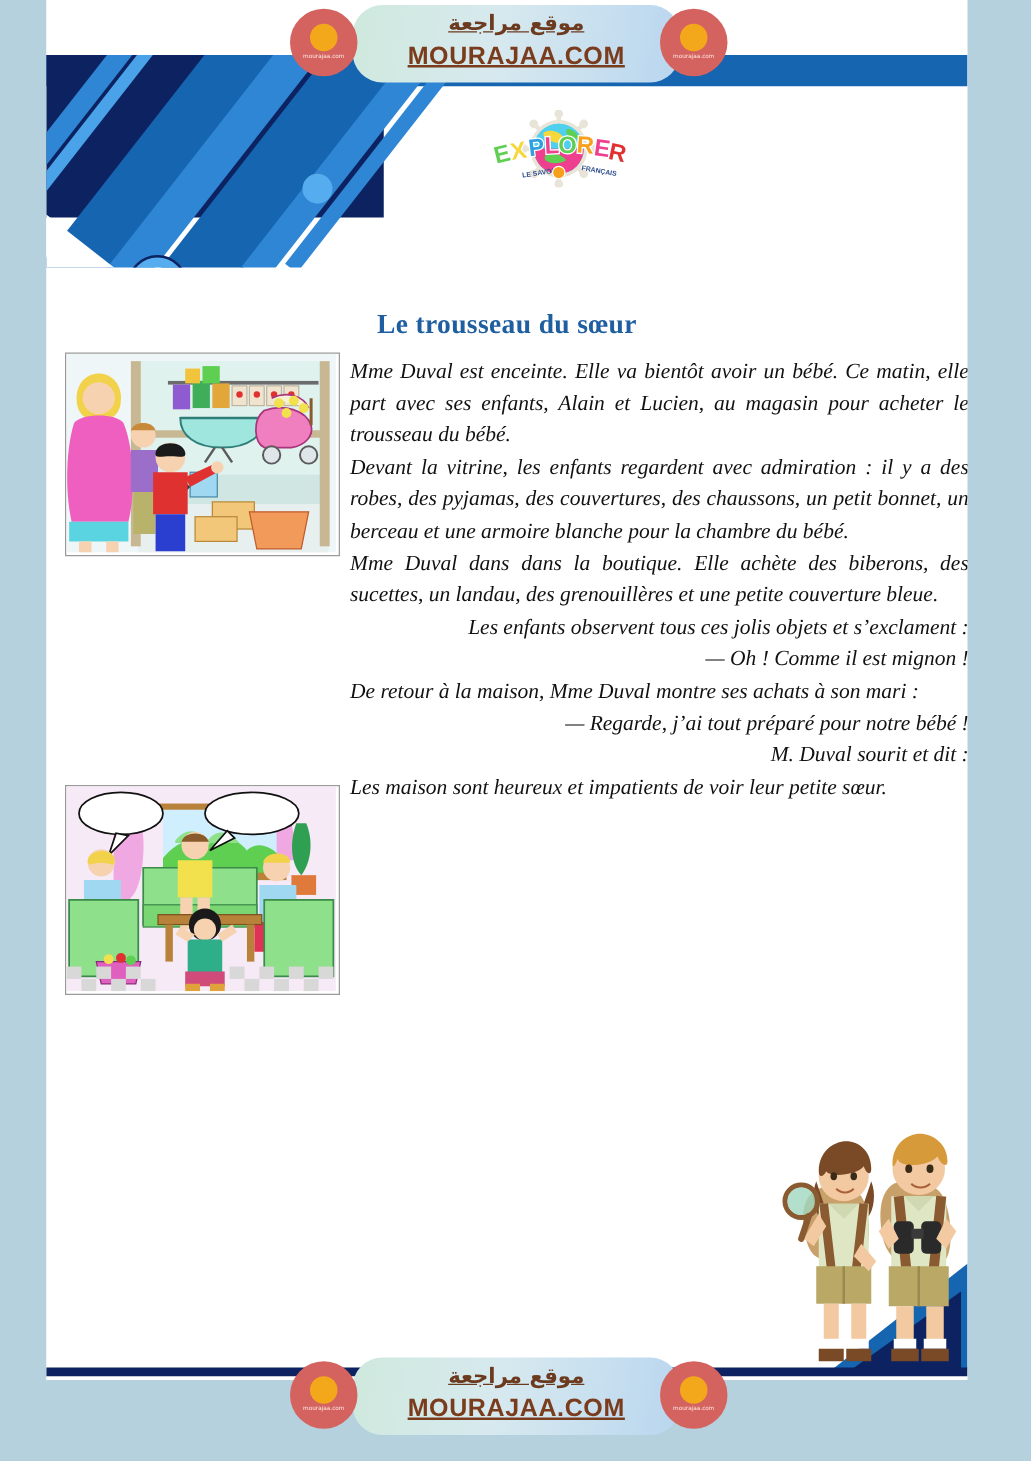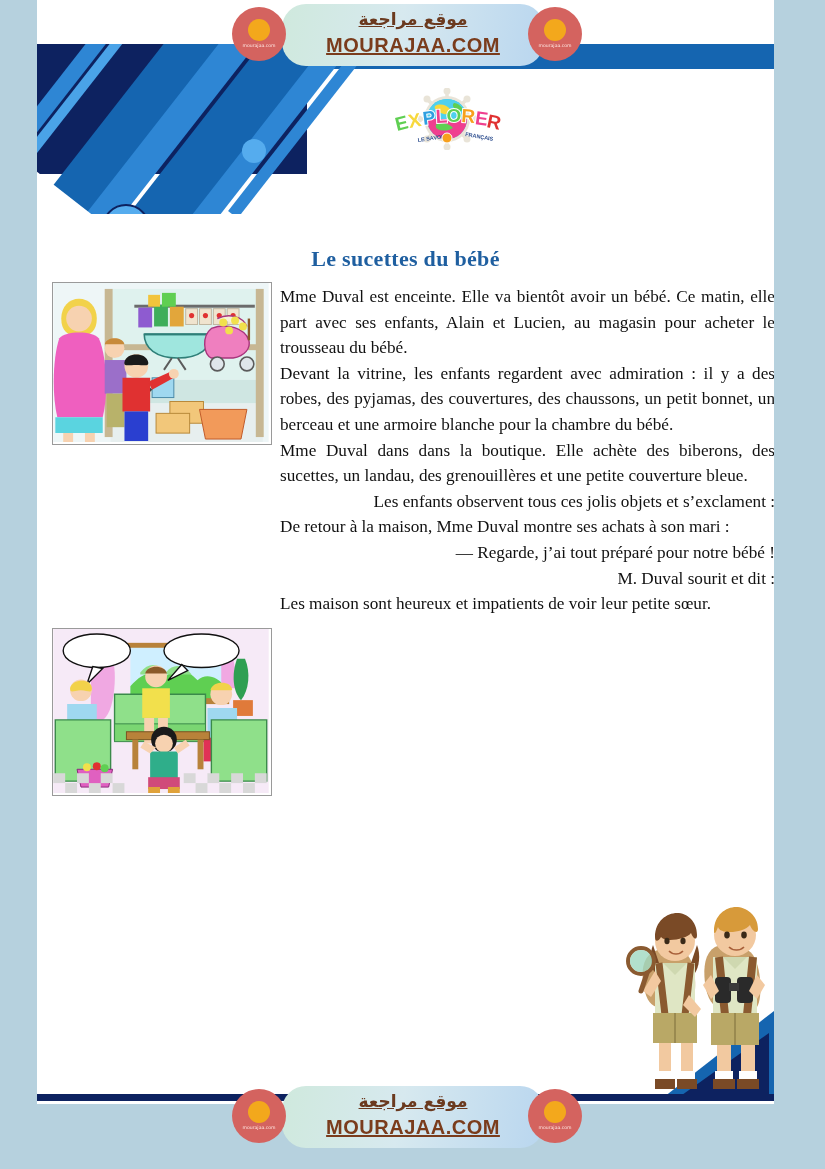--- a/index.html
+++ b/index.html
@@ -57,20 +57,21 @@
   
   .title{
     position:absolute;left:0;top:246px;width:737px;text-align:center;
     font-size:22px;font-weight:bold;color:#1f5fa0;
     letter-spacing:.3px;
   }
   .body-text{
     position:absolute;left:243px;top:284px;width:495px;
     font-size:17.2px;line-height:25.6px;color:#111;
     text-align:justify;
+    font-style:italic;
   }
   .body-text p{margin:0;}
   .body-text p.nojust{text-align:right;}
   .illus{
     position:absolute;border:1px solid #9a9a9a;background:#fff;
     overflow:hidden;
   }
   .illus-1{left:15px;top:282px;width:218px;height:161px;}
   .illus-2{left:15px;top:628px;width:218px;height:166px;}
   
@@ -192,21 +193,21 @@
 
         <g font-family="Liberation Sans, sans-serif" font-size="11" font-weight="bold" fill="#2f4f8f">
           <text x="62" y="108" transform="rotate(-8 62 108)">LE SAVOIR</text>
           <text x="156" y="96" transform="rotate(10 156 96)">FRANÇAIS</text>
         </g>
         <circle cx="120" cy="100" r="10" fill="#f7a01c" stroke="#fff" stroke-width="2"></circle>
       </g>
     </svg>
   </div>
 
-  <div class="title">Le sucettes du bébé</div>
+  <div class="title">Le trousseau du sœur</div>
 
   <div class="illus illus-1">
     <svg viewBox="0 0 218 161" width="216" height="159" xmlns="http://www.w3.org/2000/svg">
       <rect width="218" height="161" fill="#eef6f7"></rect>
 
       <rect x="58" y="6" width="154" height="92" fill="#dff2ee"></rect>
       <rect x="58" y="98" width="154" height="24" fill="#cfe6e2"></rect>
       <rect x="58" y="122" width="154" height="39" fill="#e7efef"></rect>
 
       <rect x="52" y="6" width="8" height="150" fill="#c7b793"></rect>
@@ -362,20 +363,21 @@
           <rect x="192" y="156" width="12" height="10"></rect>
       </g>
     </svg>
   </div>
 
   <div class="body-text">
     <p>Mme Duval est enceinte. Elle va bientôt avoir un bébé. Ce matin, elle part avec ses enfants, Alain et Lucien, au magasin pour acheter le trousseau du bébé.</p>
     <p>Devant la vitrine, les enfants regardent avec admiration : il y a des robes, des pyjamas, des couvertures, des chaussons, un petit bonnet, un berceau et une armoire blanche pour la chambre du bébé.</p>
     <p>Mme Duval dans dans la boutique. Elle achète des biberons, des sucettes, un landau, des grenouillères et une petite couverture bleue.</p>
     <p class="nojust"> Les enfants observent tous ces jolis objets et s’exclament :</p>
+    <p class="nojust"> — Oh ! Comme il est mignon !</p>
     <p>De retour à la maison, Mme Duval montre ses achats à son mari :</p>
     <p class="nojust"> — Regarde, j’ai tout préparé pour notre bébé !</p>
     <p class="nojust">M. Duval sourit et dit :</p>
     <p>Les maison sont heureux et impatients de voir leur petite sœur.</p>
   </div>
 
   <div class="kids-art">
     <div class="kids-bg"></div>
     <div class="kids-bg2"></div>
     <svg viewBox="0 0 155 200" width="155" height="200" xmlns="http://www.w3.org/2000/svg" style="position:absolute;left:0;top:0;">

